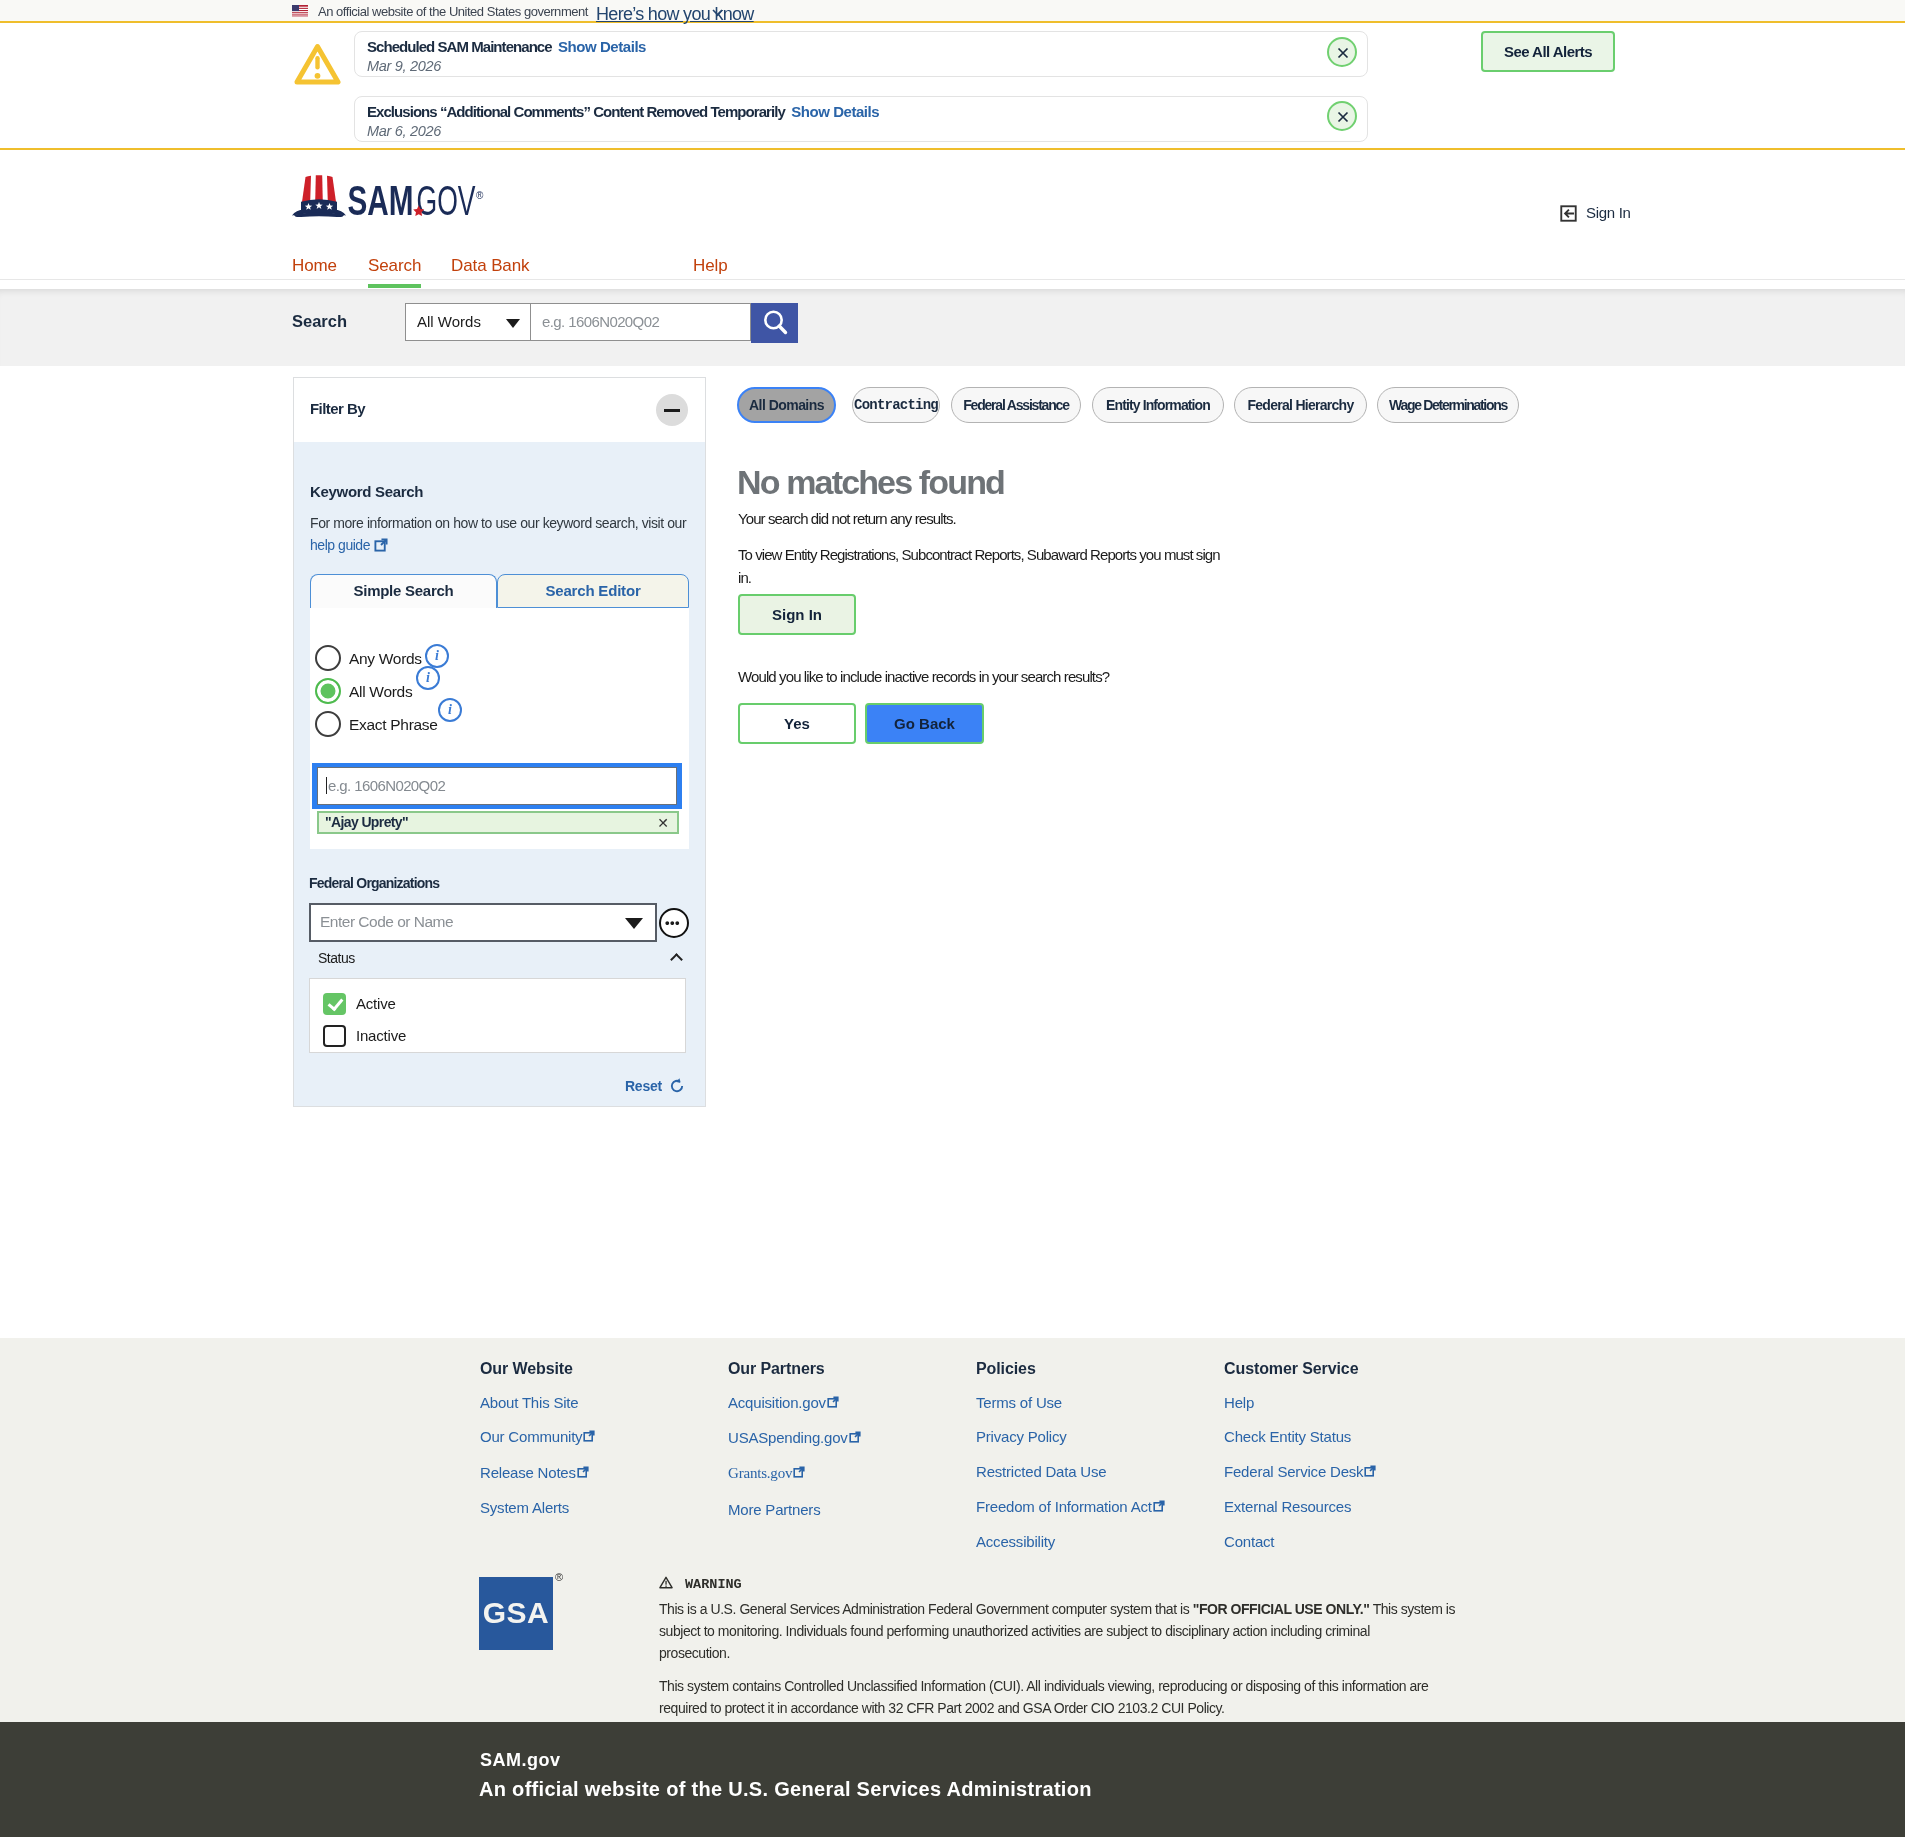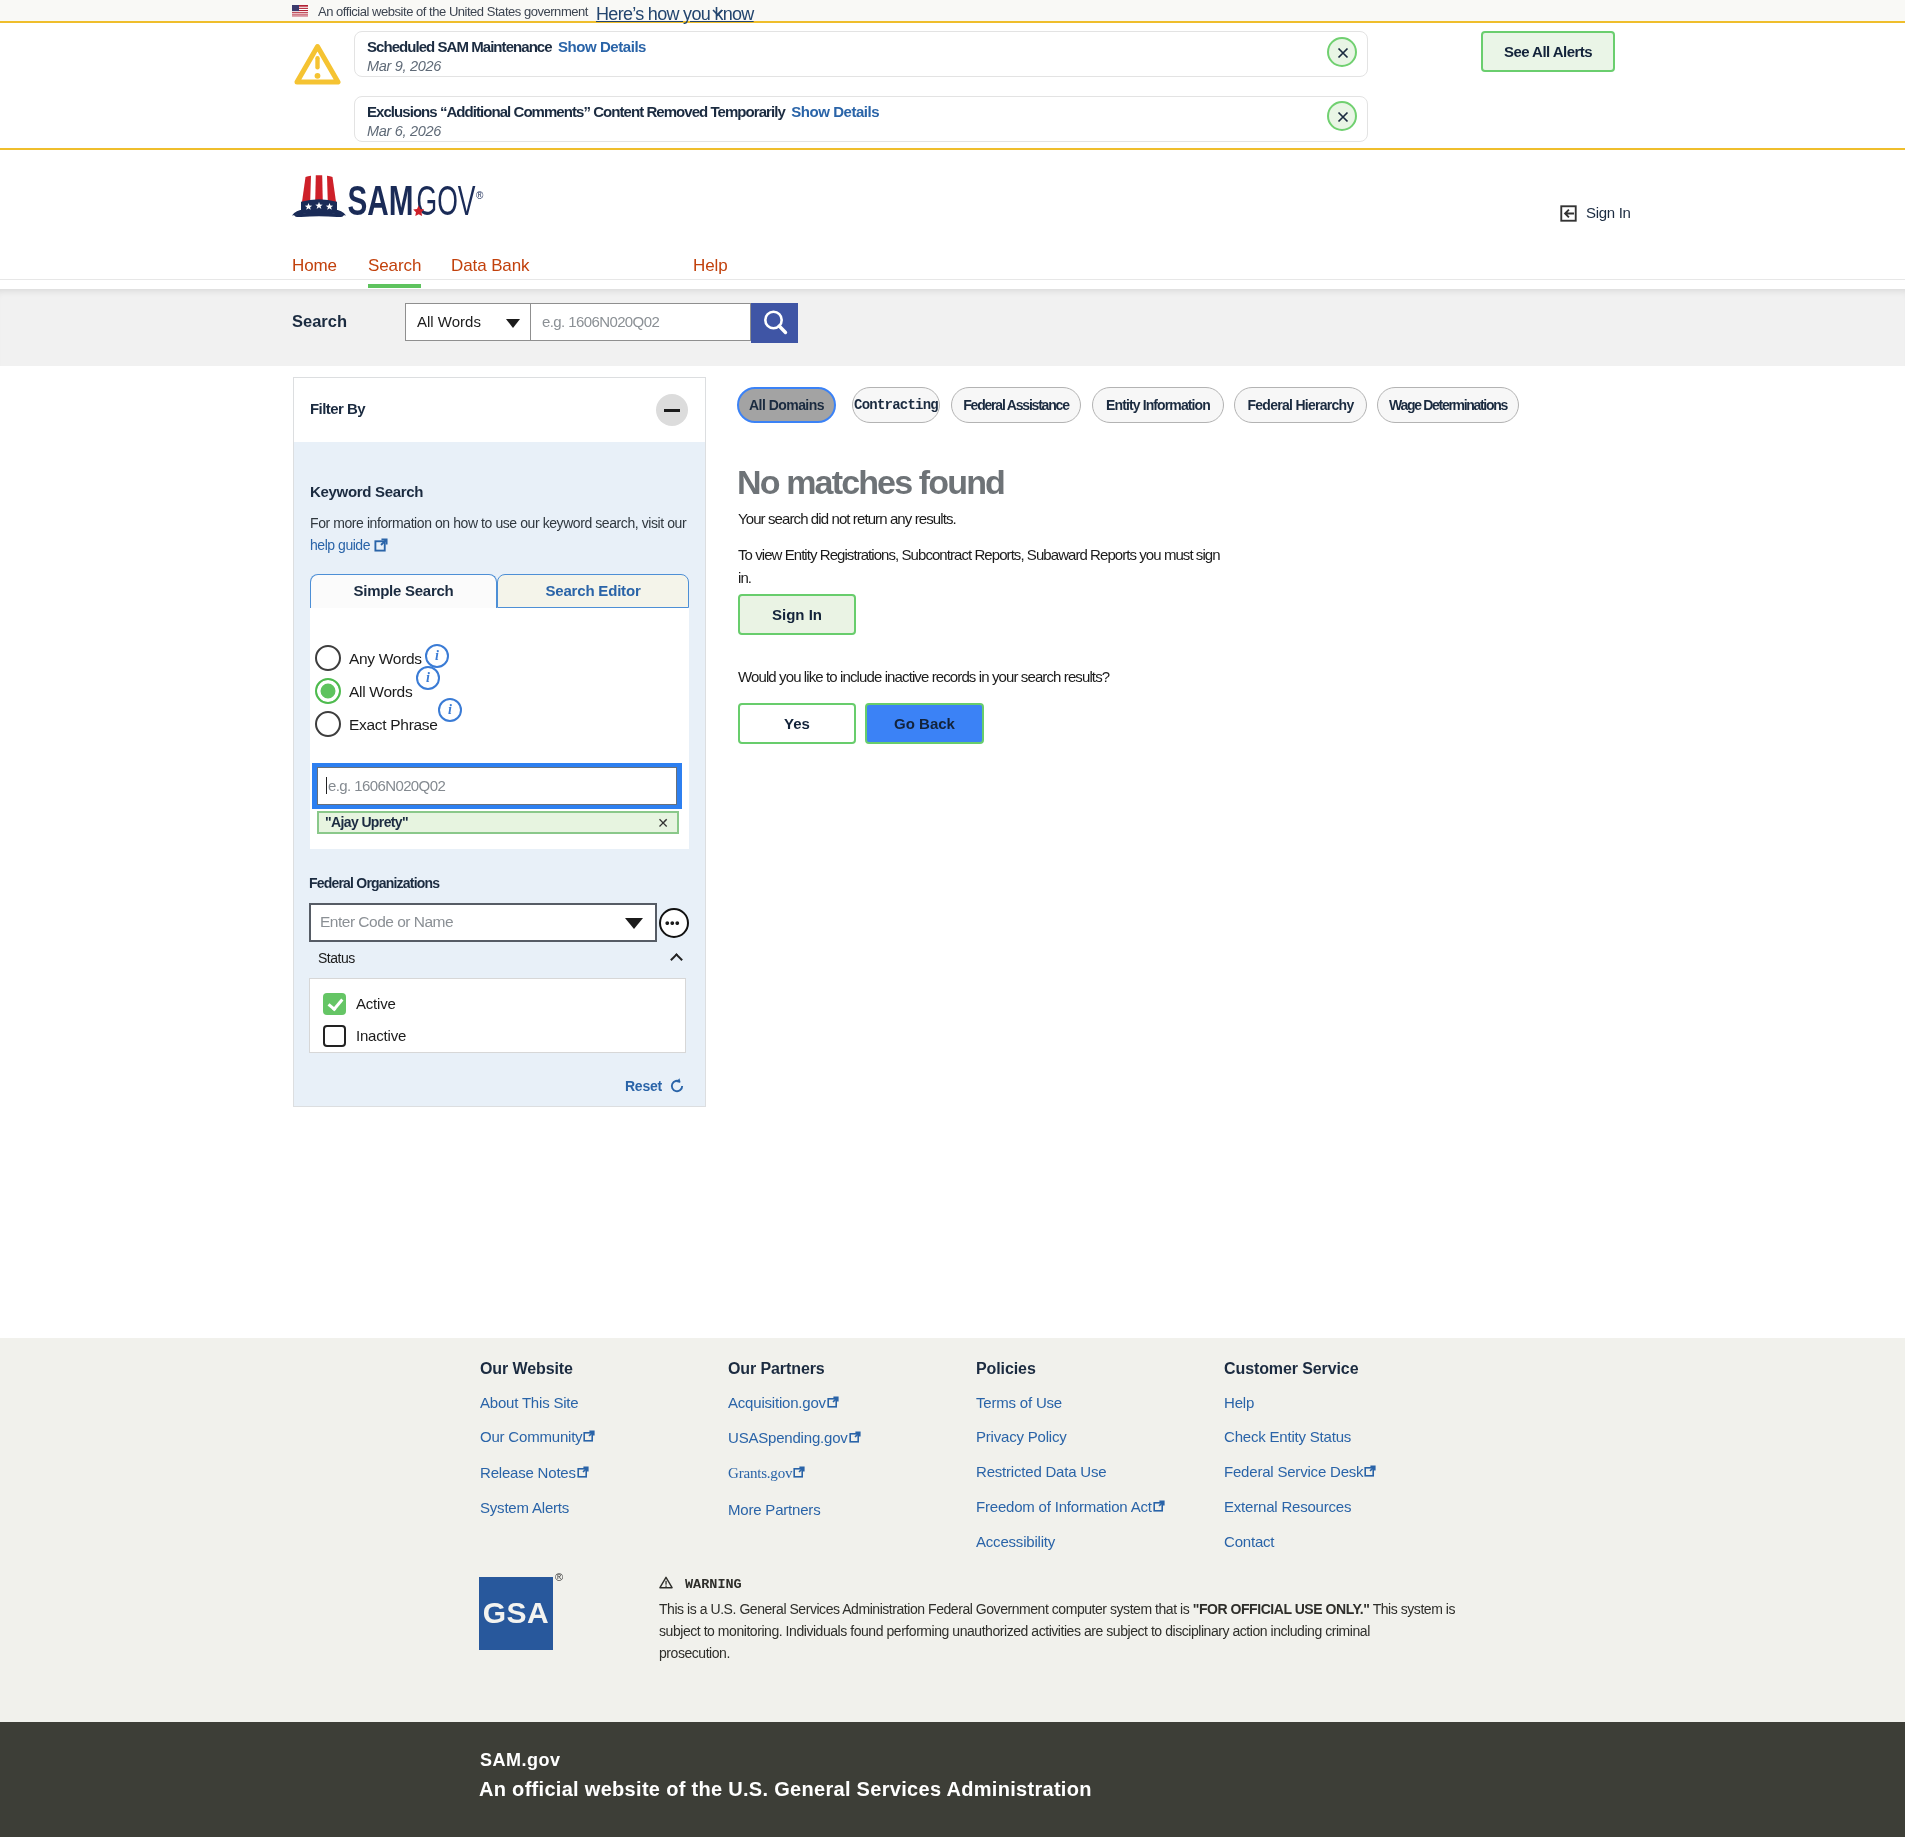--- a/index.html
+++ b/index.html
@@ -294,19 +294,20 @@
   <a style="left:1224px; top:195px;">Contact</a>
   <div id="gsa">GSA</div>
   <div id="gsar">®</div>
   <div id="warning">
     <div class="wt"><svg width="14" height="13" viewBox="0 0 16 15" style="vertical-align:-1px;margin-right:12px;">
           <path d="M8 1.5 L15 13.5 L1 13.5 Z" fill="none" stroke="#2e2e2a" stroke-width="1.6" stroke-linejoin="round"></path>
           <rect x="7.3" y="5.5" width="1.5" height="4.5" fill="#2e2e2a"></rect>
           <rect x="7.3" y="11" width="1.5" height="1.5" fill="#2e2e2a"></rect>
         </svg>WARNING</div>
     <p>This is a U.S. General Services Administration Federal Government computer system that is <b>"FOR OFFICIAL USE ONLY."</b> This system is<br>subject to monitoring. Individuals found performing unauthorized activities are subject to disciplinary action including criminal<br>prosecution.</p>
+    <p style="margin-top:11px;">This system contains Controlled Unclassified Information (CUI). All individuals viewing, reproducing or disposing of this information are<br>required to protect it in accordance with 32 CFR Part 2002 and GSA Order CIO 2103.2 CUI Policy.</p>
   </div>
 </div>
 
 <div id="darkbar">
   <div class="a">SAM.gov</div>
   <div class="b">An official website of the U.S. General Services Administration</div>
 </div>
 
 </body></html>

